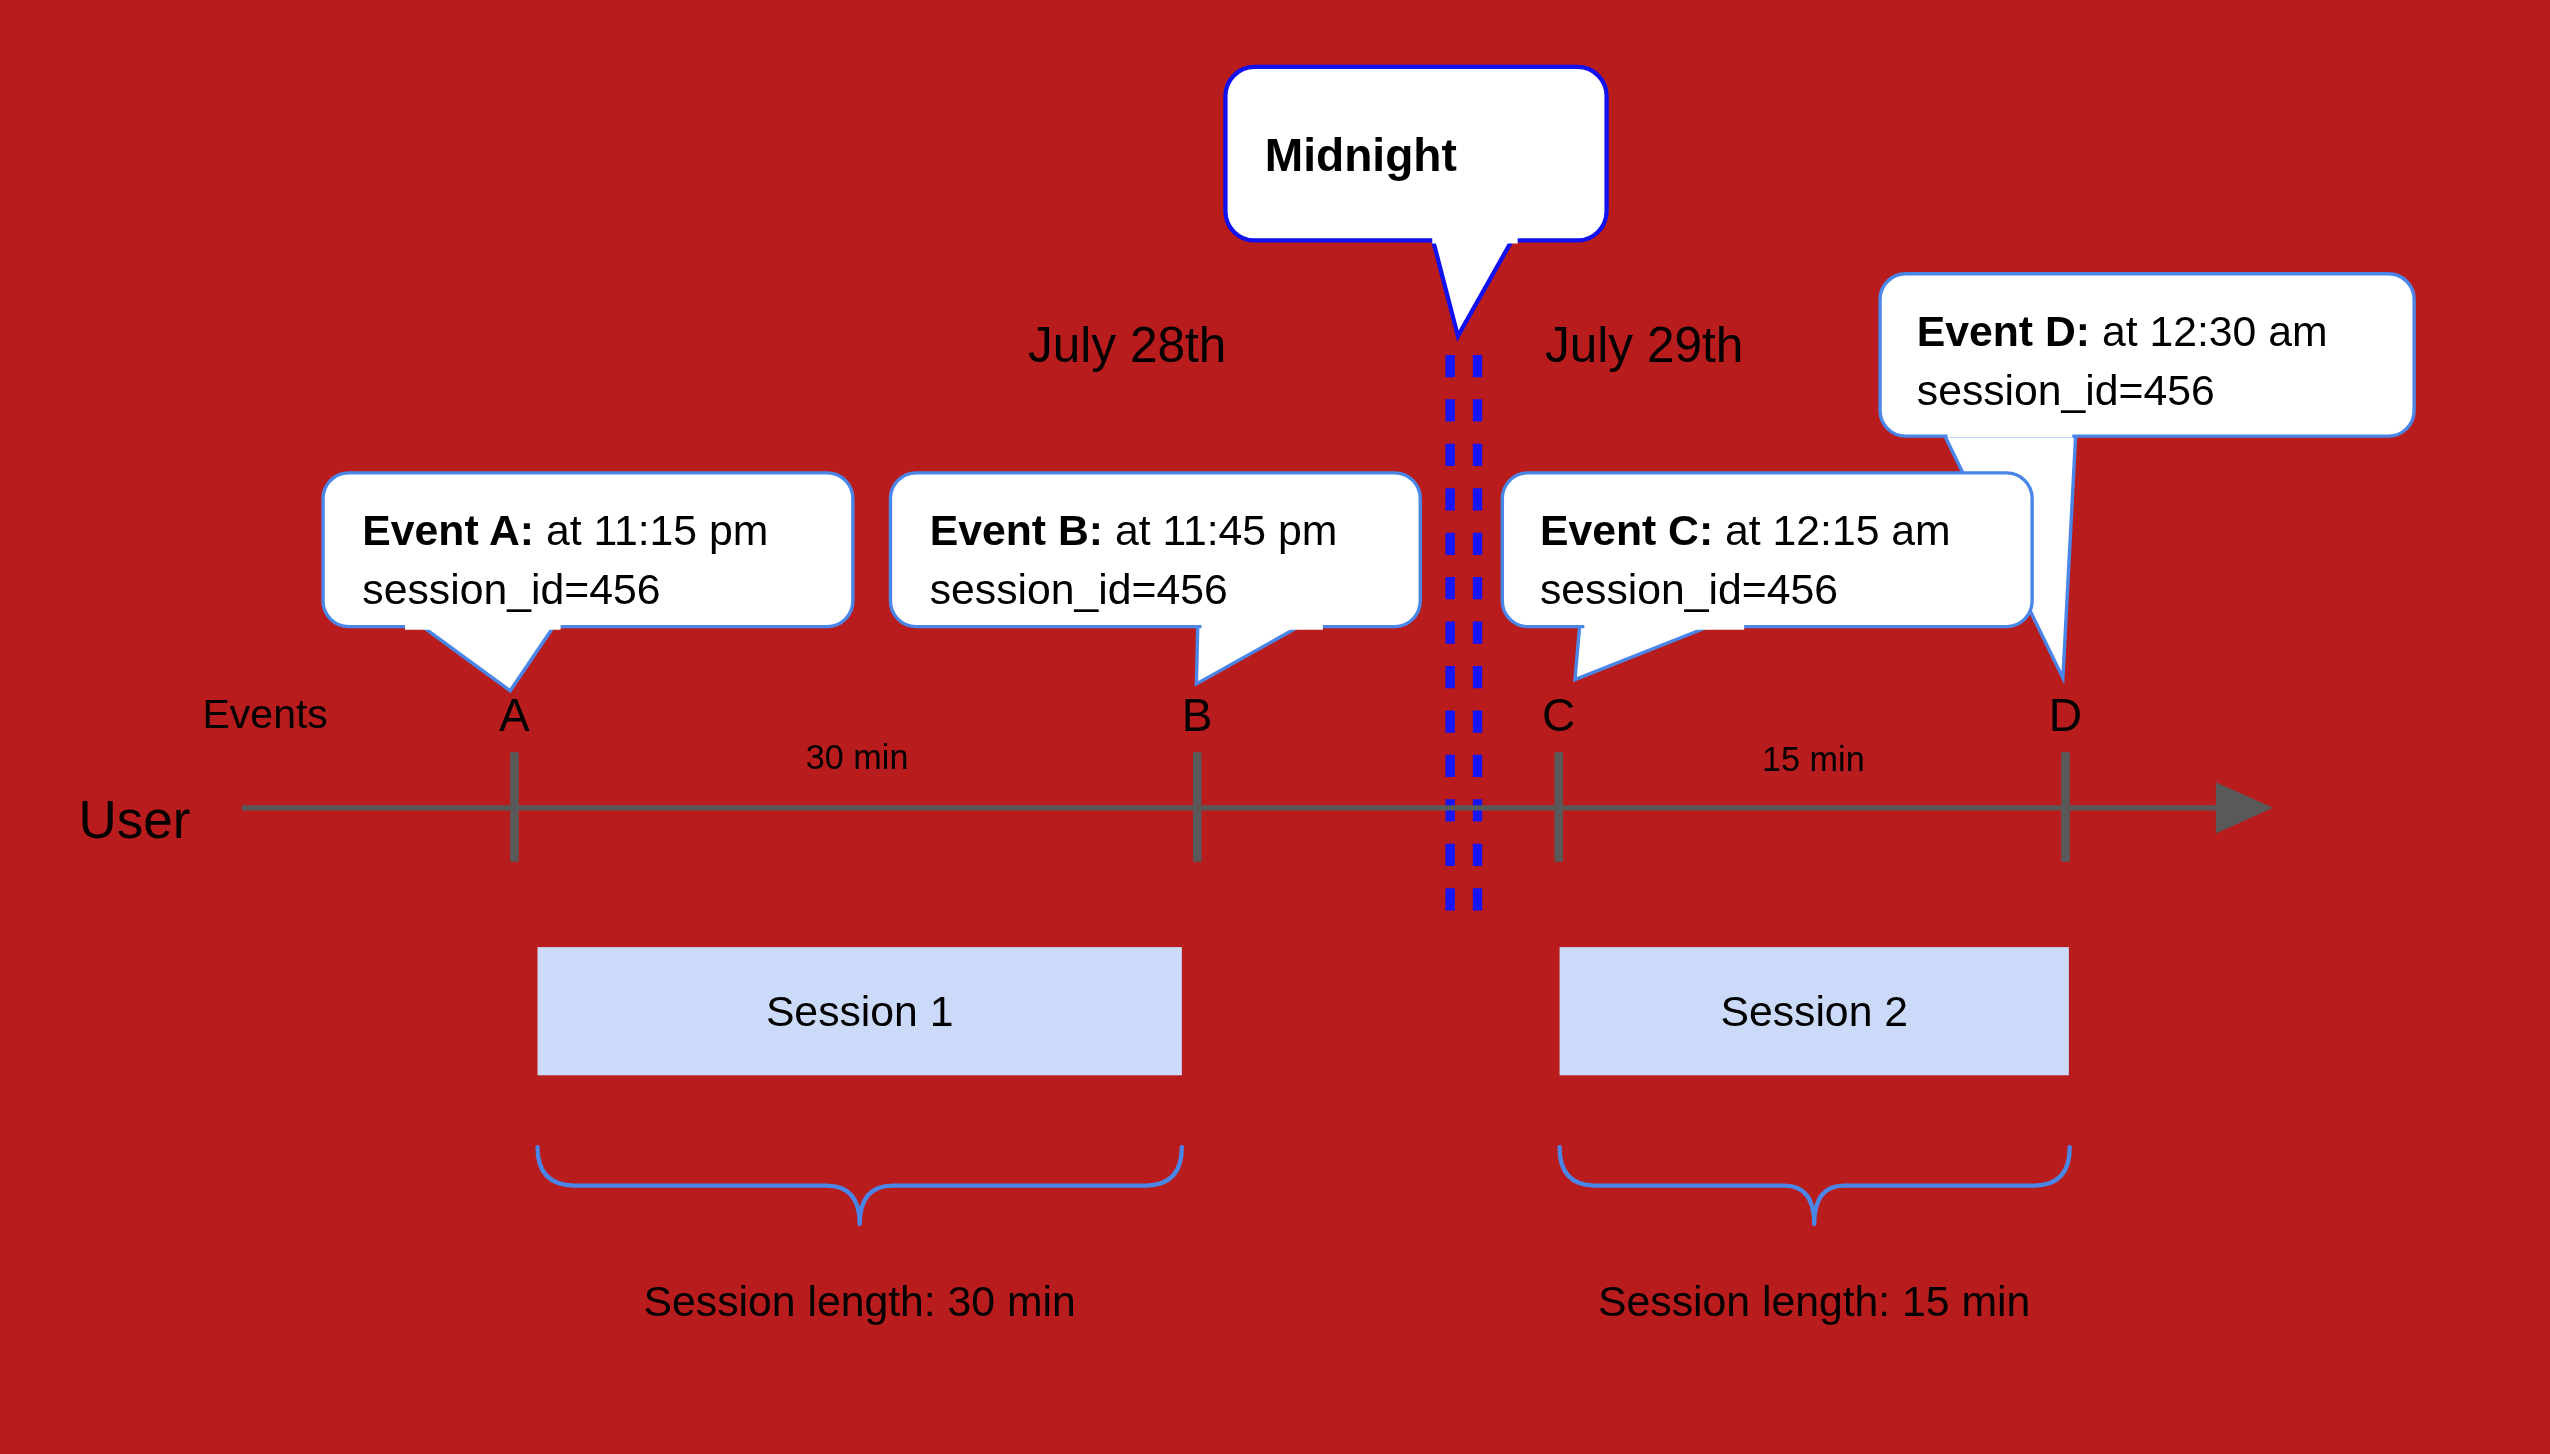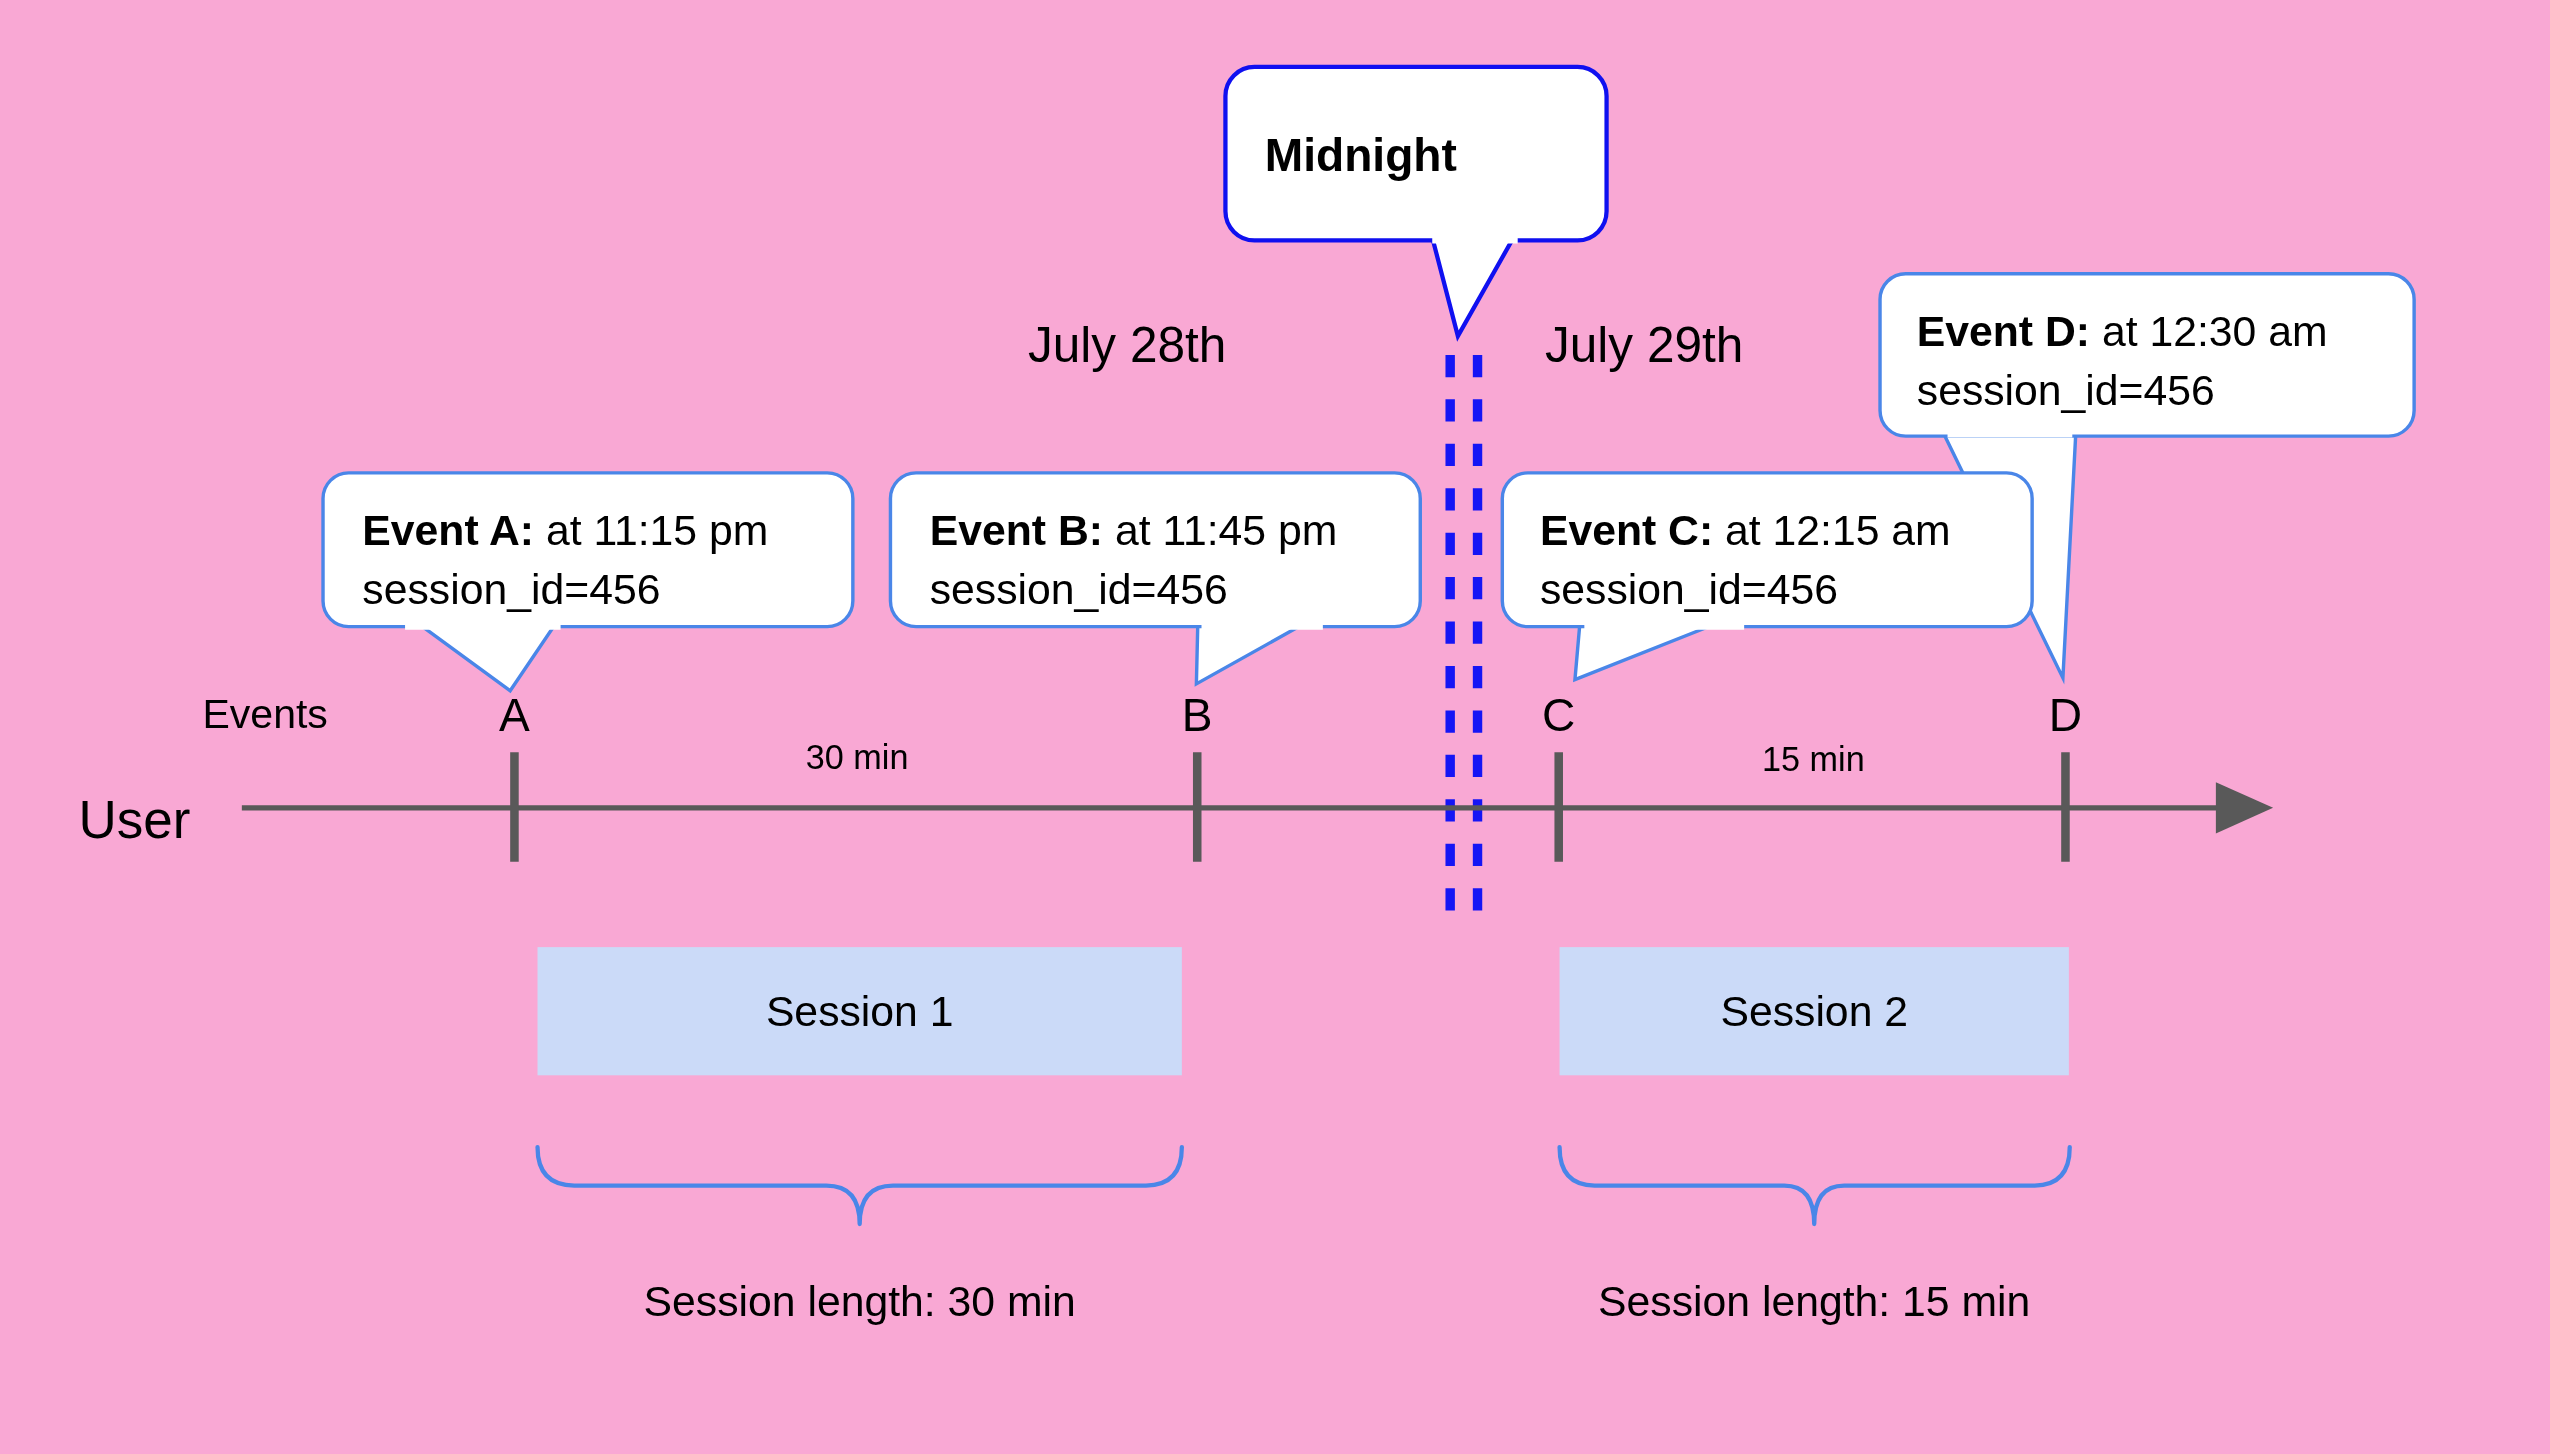--- a/index.html
+++ b/index.html
@@ -4,21 +4,21 @@
 <style>
   html, body {
     margin: 0;
     padding: 0;
     background: #ffffff;
   }
   #canvas {
     position: relative;
     width: 2550px;
     height: 1455px;
-    background: #f9a8d4;
+    background: #b91c1c;
     font-family: "Liberation Sans", sans-serif;
     overflow: hidden;
   }
   svg.layer {
     position: absolute;
     top: 0;
     left: 0;
     width: 2550px;
     height: 1455px;
   }

